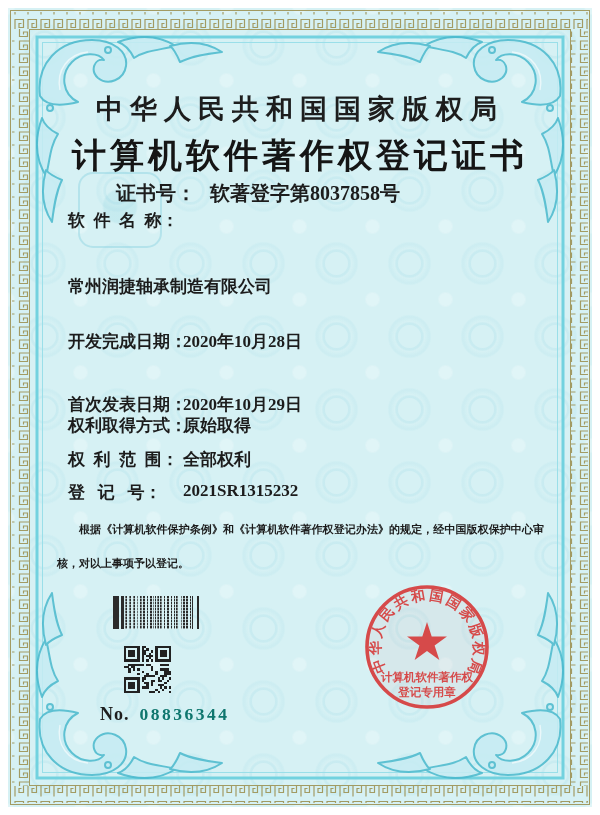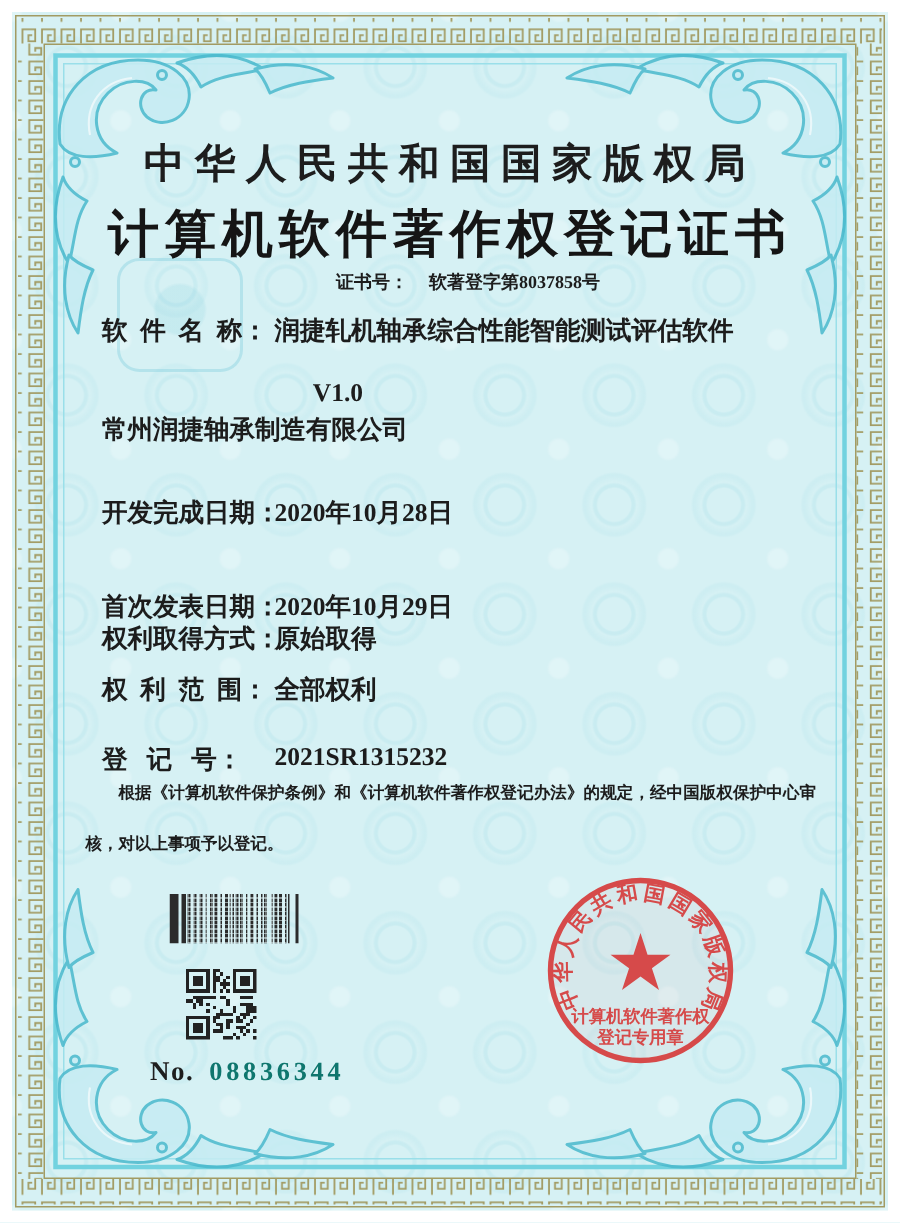--- a/index.html
+++ b/index.html
@@ -11,21 +11,21 @@
       radial-gradient(closest-side, rgba(255,255,255,0.0) 11px, rgba(130,208,222,0.16) 12px, rgba(130,208,222,0.16) 13.5px, rgba(255,255,255,0) 15px, rgba(130,208,222,0.10) 19px, rgba(130,208,222,0.10) 20.5px, rgba(255,255,255,0) 22px),
       radial-gradient(closest-side, rgba(255,255,255,0.25) 0 6px, rgba(255,255,255,0) 8px);
     background-size:73px 73px, 73px 73px;
     background-position:0 0, 36px 36px;}
   .border-svg{position:absolute;left:0;top:0;}
   .content{position:absolute;left:0;top:0;width:478px;height:815px;}
   .authority{position:absolute;left:0;top:91px;width:600px;text-align:center;
     font-size:27px;font-weight:bold;letter-spacing:7px;color:#1d1d1d;}
   .cert-title{position:absolute;left:0;top:133px;width:600px;text-align:center;
     font-size:34px;font-weight:bold;letter-spacing:4px;color:#151515;}
-  .cert-no{position:absolute;top:180px;right:78px;font-size:12px;font-weight:bold;color:#1d1d1d;}
+  .cert-no{position:absolute;top:180px;right:78px;font-size:20px;font-weight:bold;color:#1d1d1d;}
   .cert-no .gap{display:inline-block;width:14px;}
   .stamp-watermark{position:absolute;left:78px;top:172px;width:80px;height:72px;
     border:2px solid rgba(104,196,214,0.30);border-radius:15px;
     background:radial-gradient(circle at 50% 45%, rgba(104,196,214,0.14) 0 16px, rgba(104,196,214,0) 18px);}
   .field-row{position:absolute;left:68px;display:flex;color:#1c1c1c;}
   .field-label{font-size:17px;font-weight:bold;width:115px;white-space:pre;flex:0 0 auto;}
   .field-value{font-size:17px;font-weight:bold;white-space:pre;}
   .statement{position:absolute;left:57px;top:512px;width:487px;font-size:11px;
     font-weight:bold;line-height:34px;text-align:justify;text-indent:2em;color:#1c1c1c;}
   .barcode{position:absolute;left:113px;top:596px;width:92px;height:33px;display:flex;overflow:hidden;}
@@ -86,22 +86,20 @@
   <div class="stamp-watermark"></div>
 
   <div class="authority">中华人民共和国国家版权局</div>
 
   <div class="cert-title">计算机软件著作权登记证书</div>
 
   <div class="cert-no"><span>证书号：</span><span class="gap"></span><span>软著登字第8037858号</span></div>
 
   <div class="field-row" style="top:209px;">
     <span class="field-label">软  件  名  称：</span>
-    <span class="field-value"><span>润捷轧机轴承综合性能智能测试评估软件</span><br>
-      <span>V1.0</span></span>
   </div>
 
   <div class="field-row" style="top:275px;">
     <span class="field-value">常州润捷轴承制造有限公司</span>
   </div>
 
   <div class="field-row" style="top:330px;text-align:center;">
     <span class="field-label">开发完成日期：</span>
     <span class="field-value">2020年10月28日</span>
   </div>
@@ -114,21 +112,21 @@
   <div class="field-row" style="top:448px;">
     <span class="field-label">权  利  范  围：</span>
     <span class="field-value">全部权利</span>
   </div>
 
   <div class="field-row" style="top:414px;">
     <span class="field-label">权利取得方式：</span>
     <span class="field-value">原始取得</span>
   </div>
 
-  <div class="field-row" style="top:481px;margin-top:14px;">
+  <div class="field-row" style="top:481px;">
     <span class="field-label">登   记   号：</span>
     <span class="field-value">2021SR1315232</span>
   </div>
 
   <div class="statement">根据《计算机软件保护条例》和《计算机软件著作权登记办法》的规定，经中国版权保护中心审核，对以上事项予以登记。</div>
 
   <div class="barcode">
       <i style="width:6px;background:#2b2b2b"></i>
       <i style="width:2px;background:transparent"></i>
       <i style="width:3px;background:#2b2b2b"></i>

